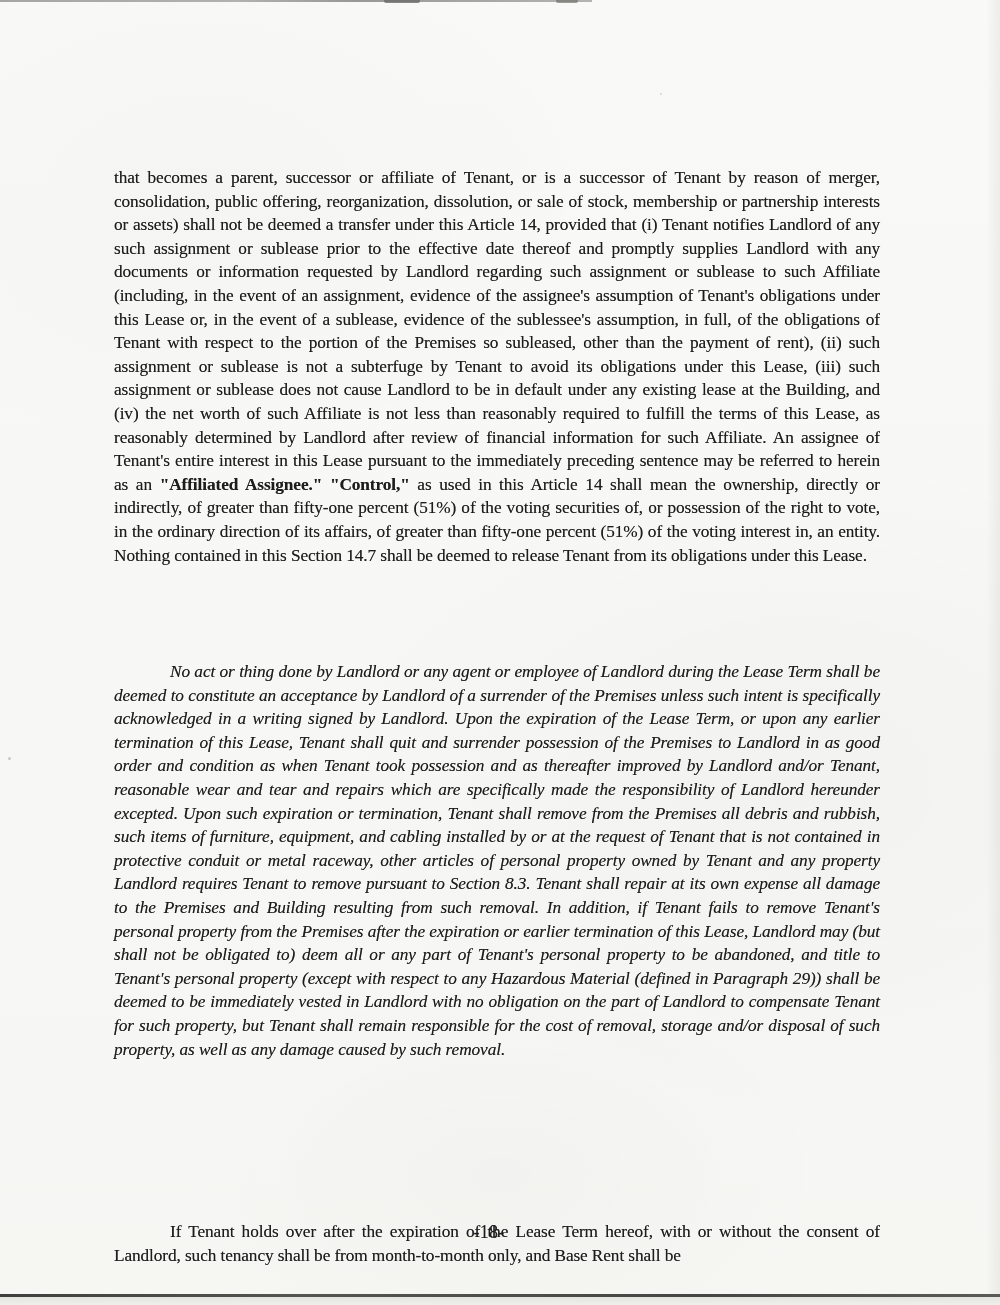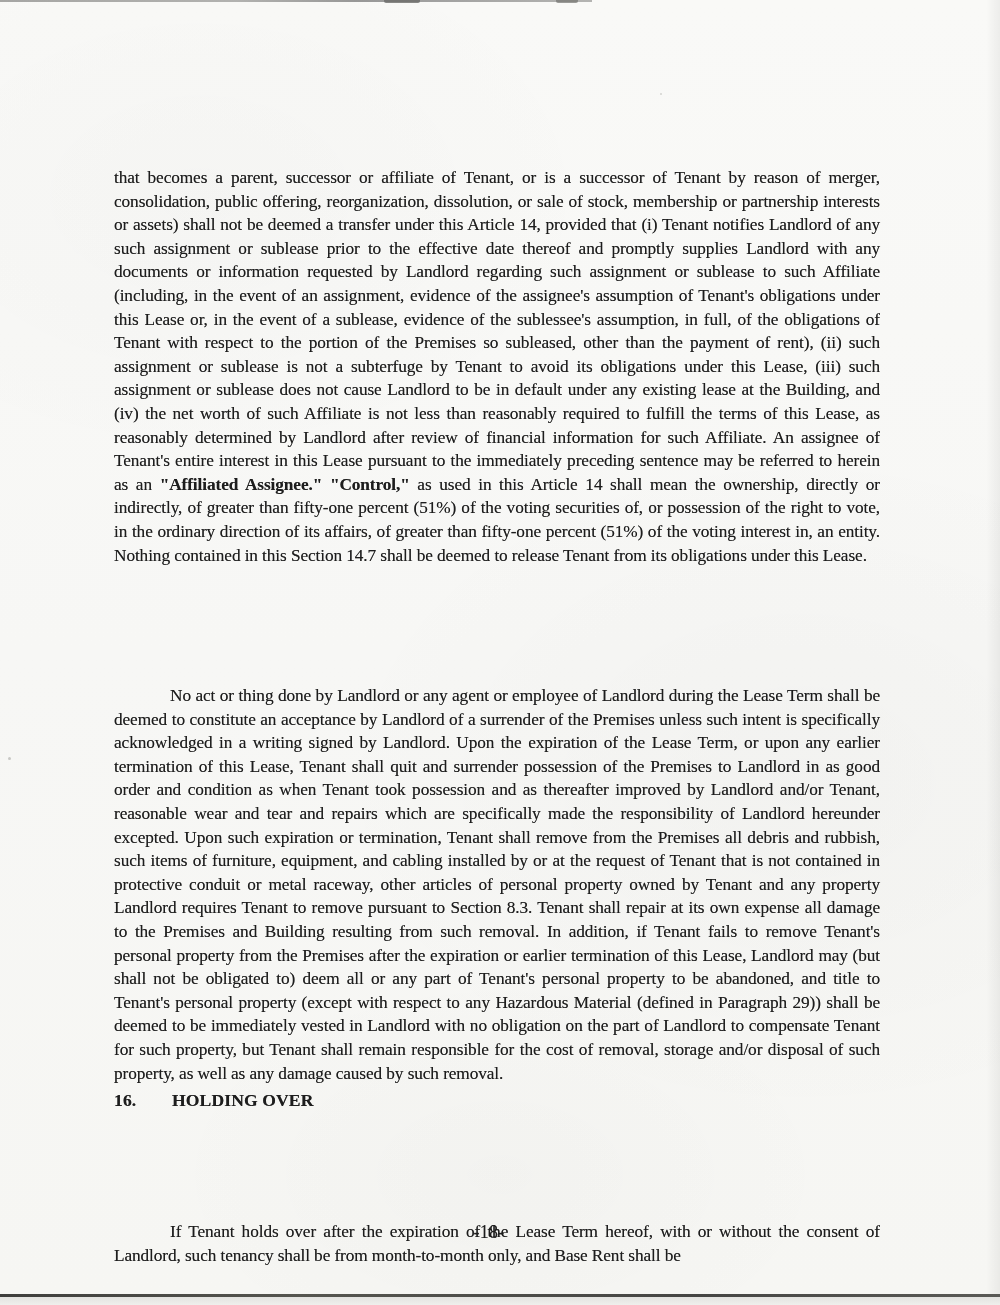--- a/index.html
+++ b/index.html
@@ -65,21 +65,21 @@
     width: 766px;
     font-size: 17.3px;
     line-height: 23.6px;
     letter-spacing: -0.1px;
     text-align: justify;
     color: #1d1d1d;
     text-shadow: 0 0 0.4px rgba(20,20,20,0.55);
     margin-top: 40px;
   }
   .p-14 { top: 126px; }
-  .p-15 { top: 644px; text-indent: 56px; }
+  .p-15 { top: 620px; text-indent: 56px; font-style: italic; }
   .p-16 { top: 1180px; text-indent: 56px; }
   .bold-inline { font-weight: bold; }
 
   .section-heading {
     position: absolute;
     left: 114px;
     width: 766px;
     font-weight: bold;
     font-size: 17.6px;
     line-height: 22px;
@@ -119,23 +119,20 @@
   <div class="edge-top-blob2"></div>
   <div class="edge-right-shade"></div>
   <div class="speck speck-a"></div>
   <div class="speck speck-b"></div>
 
   <p class="body-text p-14"><span>that becomes a parent, successor or affiliate of Tenant, or is a successor of Tenant by reason of merger, consolidation, public offering, reorganization, dissolution, or sale of stock, membership or partnership interests or assets) shall not be deemed a transfer under this Article 14, provided that (i) Tenant notifies Landlord of any such assignment or sublease prior to the effective date thereof and promptly supplies Landlord with any documents or information requested by Landlord regarding such assignment or sublease to such Affiliate (including, in the event of an assignment, evidence of the assignee's assumption of Tenant's obligations under this Lease or, in the event of a sublease, evidence of the sublessee's assumption, in full, of the obligations of Tenant with respect to the portion of the Premises so subleased, other than the payment of rent), (ii) such assignment or sublease is not a subterfuge by Tenant to avoid its obligations under this Lease, (iii) such assignment or sublease does not cause Landlord to be in default under any existing lease at the Building, and (iv) the net worth of such Affiliate is not less than reasonably required to fulfill the terms of this Lease, as reasonably determined by Landlord after review of financial information for such Affiliate.  An assignee of Tenant's entire interest in this Lease pursuant to the immediately preceding sentence may be referred to herein as an </span><span class="bold-inline">"Affiliated Assignee."</span><span>  </span><span class="bold-inline">"Control,"</span><span> as used in this Article 14 shall mean the ownership, directly or indirectly, of greater than fifty-one percent (51%) of the voting securities of, or possession of the right to vote, in the ordinary direction of its affairs, of greater than fifty-one percent (51%) of the voting interest in, an entity.  Nothing contained in this Section 14.7 shall be deemed to release Tenant from its obligations under this Lease.</span></p>
 
 
   <p class="body-text p-15">No act or thing done by Landlord or any agent or employee of Landlord during the Lease Term shall be deemed to constitute an acceptance by Landlord of a surrender of the Premises unless such intent is specifically acknowledged in a writing signed by Landlord.  Upon the expiration of the Lease Term, or upon any earlier termination of this Lease, Tenant shall quit and surrender possession of the Premises to Landlord in as good order and condition as when Tenant took possession and as thereafter improved by Landlord and/or Tenant, reasonable wear and tear and repairs which are specifically made the responsibility of Landlord hereunder excepted.  Upon such expiration or termination, Tenant shall remove from the Premises all debris and rubbish, such items of furniture, equipment, and cabling installed by or at the request of Tenant that is not contained in protective conduit or metal raceway, other articles of personal property owned by Tenant and any property Landlord requires Tenant to remove pursuant to Section 8.3.  Tenant shall repair at its own expense all damage to the Premises and Building resulting from such removal.  In addition, if Tenant fails to remove Tenant's personal property from the Premises after the expiration or earlier termination of this Lease, Landlord may (but shall not be obligated to) deem all or any part of Tenant's personal property to be abandoned, and title to Tenant's personal property (except with respect to any Hazardous Material (defined in Paragraph 29)) shall be deemed to be immediately vested in Landlord with no obligation on the part of Landlord to compensate Tenant for such property, but Tenant shall remain responsible for the cost of removal, storage and/or disposal of such property, as well as any damage caused by such removal.</p>
 
-  <div class="section-heading h-16">
-    <span class="sec-num">16.</span><span>HOLDING OVER</span>
-  </div>
 
   <p class="body-text p-16">If Tenant holds over after the expiration of the Lease Term hereof, with or without the consent of Landlord, such tenancy shall be from month-to-month only, and Base Rent shall be</p>
 
   <div class="page-number">-18-</div>
   <div class="doc-ref">4852-6996-0544.4</div>
 
   <div class="edge-bottom-line"></div>
   <div class="edge-bottom-under"></div>
 </div>
 

